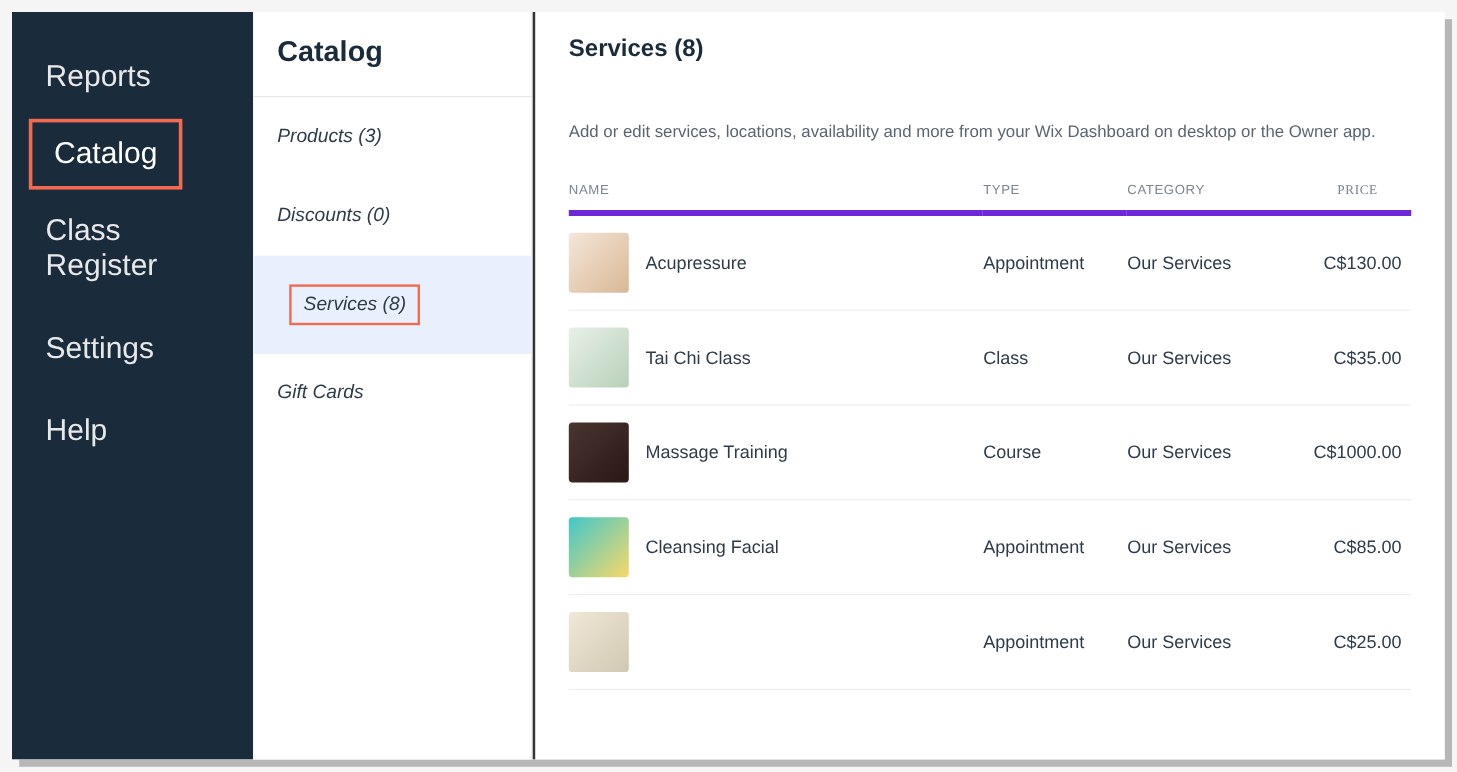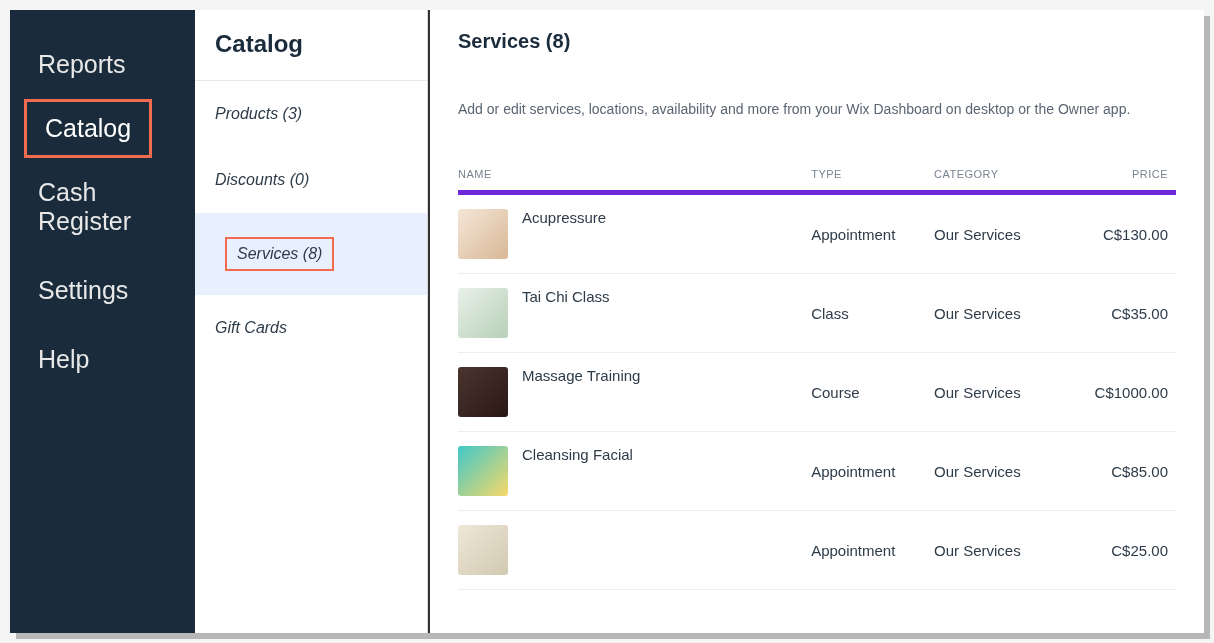--- a/index.html
+++ b/index.html
@@ -14,21 +14,21 @@
     }
     .app-window {
       width: 1194px;
       height: 623px;
       background: #fff;
       display: flex;
       box-shadow: 6px 6px 0 rgba(0,0,0,0.25);
       overflow: hidden;
     }
     .sidebar-primary {
-      width: 185px;
+      width: 201px;
       background: #1a2b3c;
       padding-top: 20px;
       flex-shrink: 0;
     }
     .primary-nav-item {
       padding: 20px 28px;
       color: #e8e8e8;
       font-size: 25px;
       font-weight: 400;
       cursor: pointer;
@@ -92,51 +92,52 @@
     }
     .section-title {
       font-size: 18px;
       font-weight: 700;
       color: #1a2b3c;
       margin-bottom: 10px;
     }
     .section-desc {
       font-size: 14px;
       color: #5a6572;
-      margin-bottom: 51px;
+      margin-bottom: 36px;
     }
     .services-table {
       width: 100%;
       border-collapse: collapse;
     }
     .services-table thead th {
       text-align: left;
       font-size: 11px;
       font-weight: 500;
       letter-spacing: 0.5px;
       color: #7a8592;
       padding: 0 8px 10px 0;
       border-bottom: 5px solid #6d28d9;
     }
     .services-table thead th.price-col {
-      text-align: right;
+      text-align: center;
+      font-family: Liberation Serif, serif;
     }
     .services-table tbody td {
       padding: 14px 8px 14px 0;
       font-size: 15px;
       color: #2e3b48;
       border-bottom: 1px solid #eceff2;
       vertical-align: middle;
     }
     .services-table tbody td.price-cell {
       text-align: right;
     }
     .name-cell {
       display: flex;
-      align-items: flex-start;
+      align-items: center;
       gap: 14px;
     }
     .thumb {
       width: 50px;
       height: 50px;
       border-radius: 3px;
       flex-shrink: 0;
     }
     .thumb-1 { background: linear-gradient(135deg, #f5e6d8, #d8b896); }
     .thumb-2 { background: linear-gradient(135deg, #e8f0e8, #b8d0b8); }
@@ -152,21 +153,21 @@
 </head>
 <body>
 
 <div class="app-window">
 
   <div class="sidebar-primary">
     <div class="primary-nav-item">Reports</div>
     <div class="highlight-box-primary">
       <div class="primary-nav-item active">Catalog</div>
     </div>
-    <div class="primary-nav-item">Cash Register</div>
+    <div class="primary-nav-item">Class Register</div>
     <div class="primary-nav-item">Settings</div>
     <div class="primary-nav-item">Help</div>
   </div>
 
   <div class="sidebar-secondary">
     <div class="secondary-title">Catalog</div>
     <div class="secondary-nav-item">Products (3)</div>
     <div class="secondary-nav-item">Discounts (0)</div>
     <div class="secondary-nav-item active">
       <span class="highlight-box-secondary">

